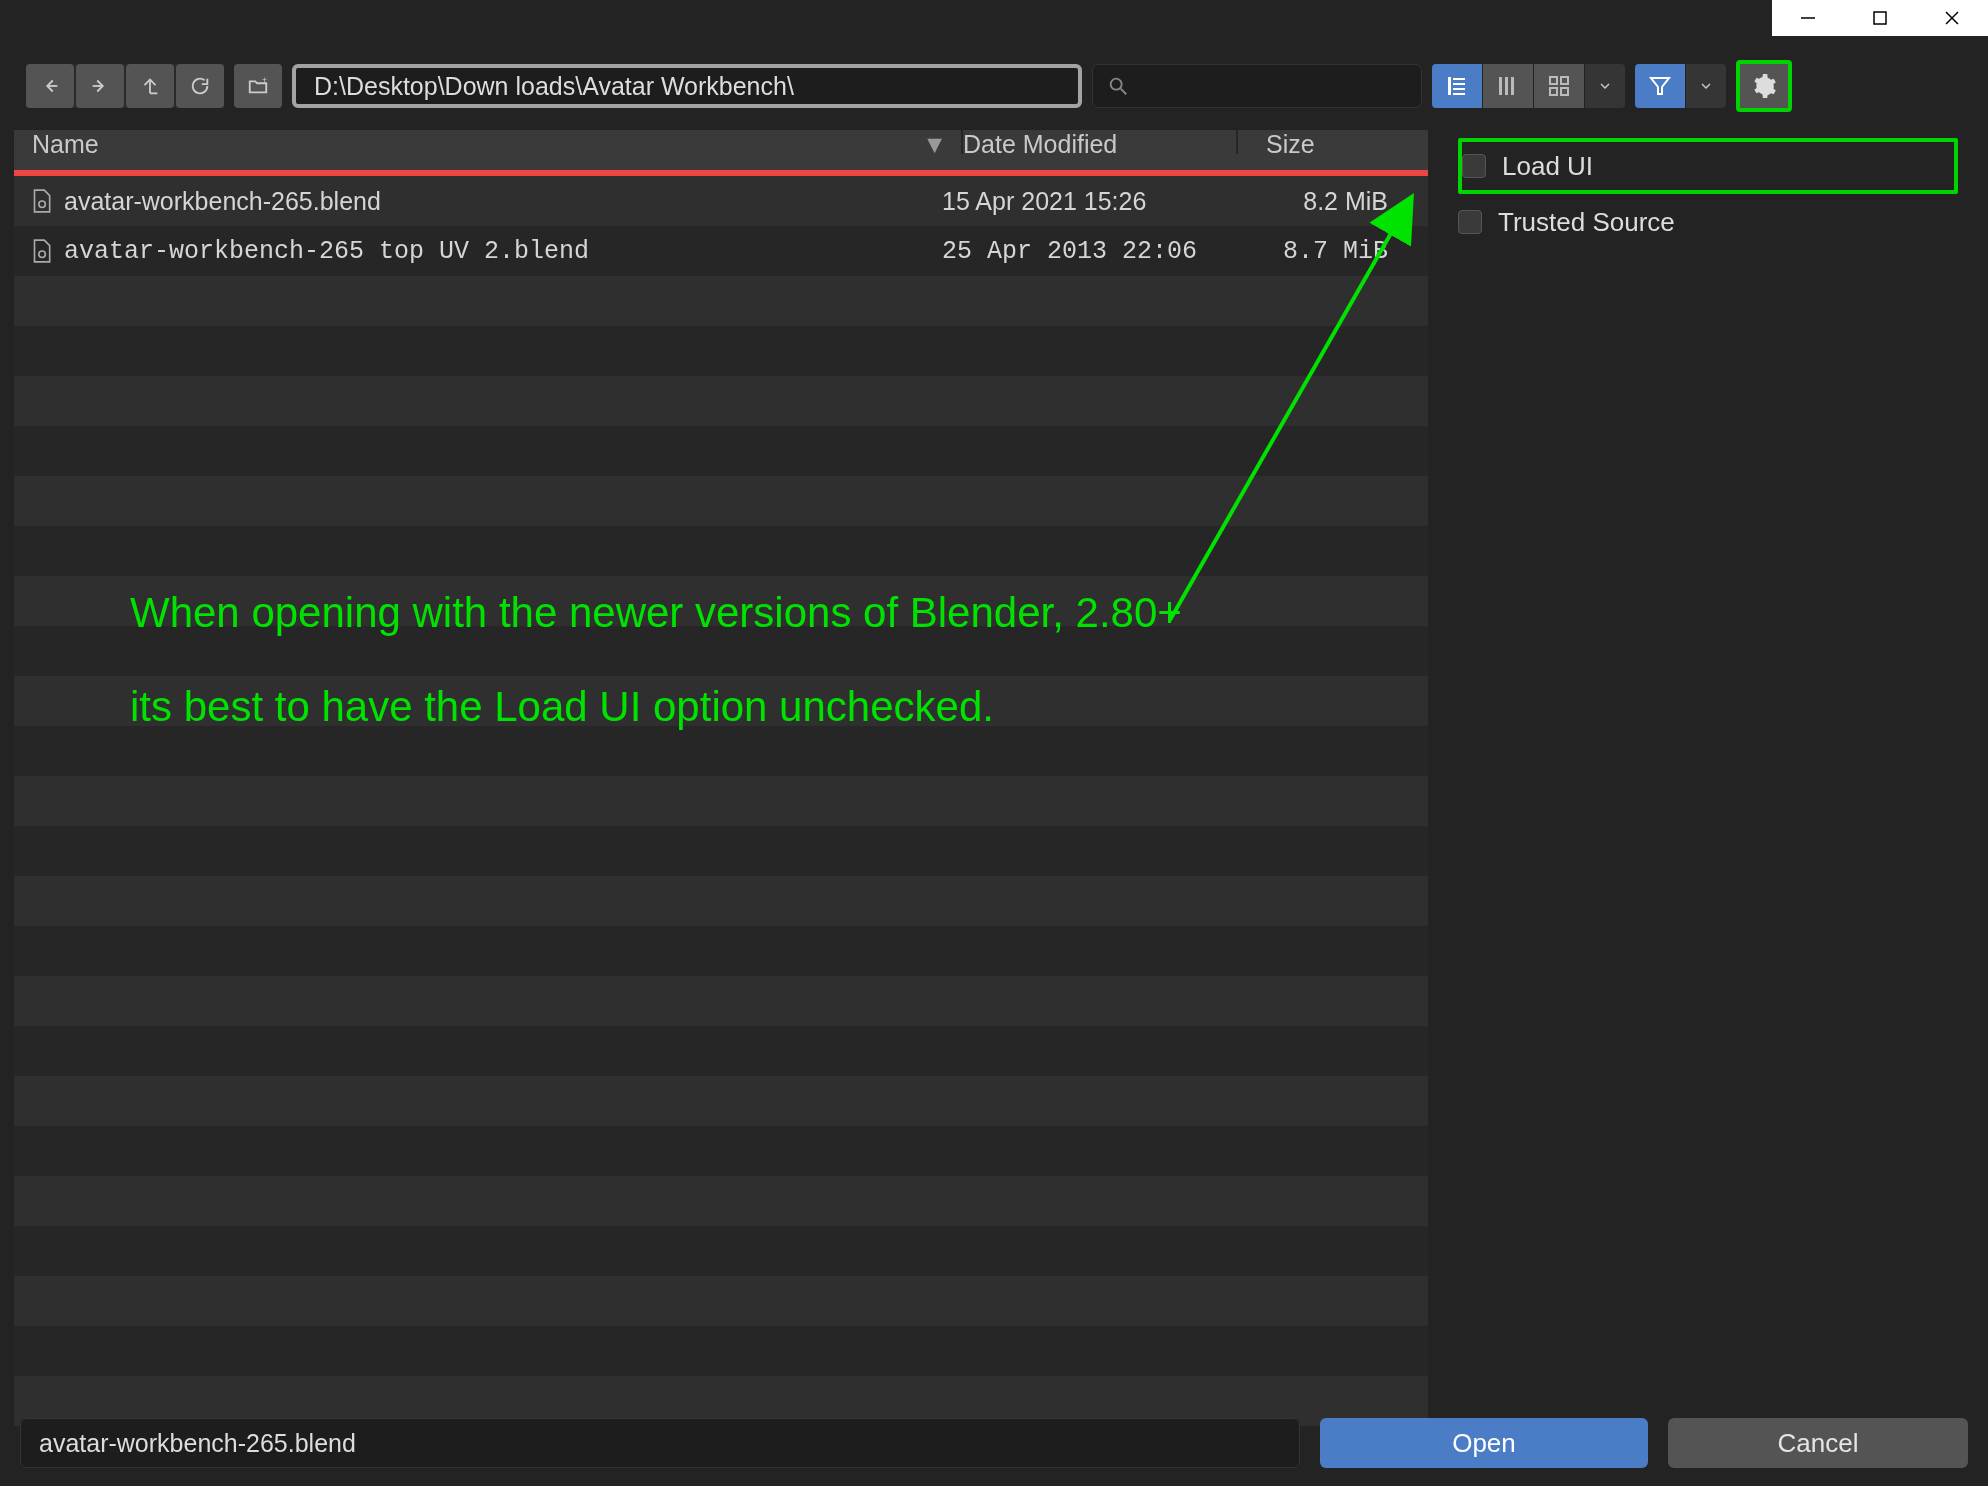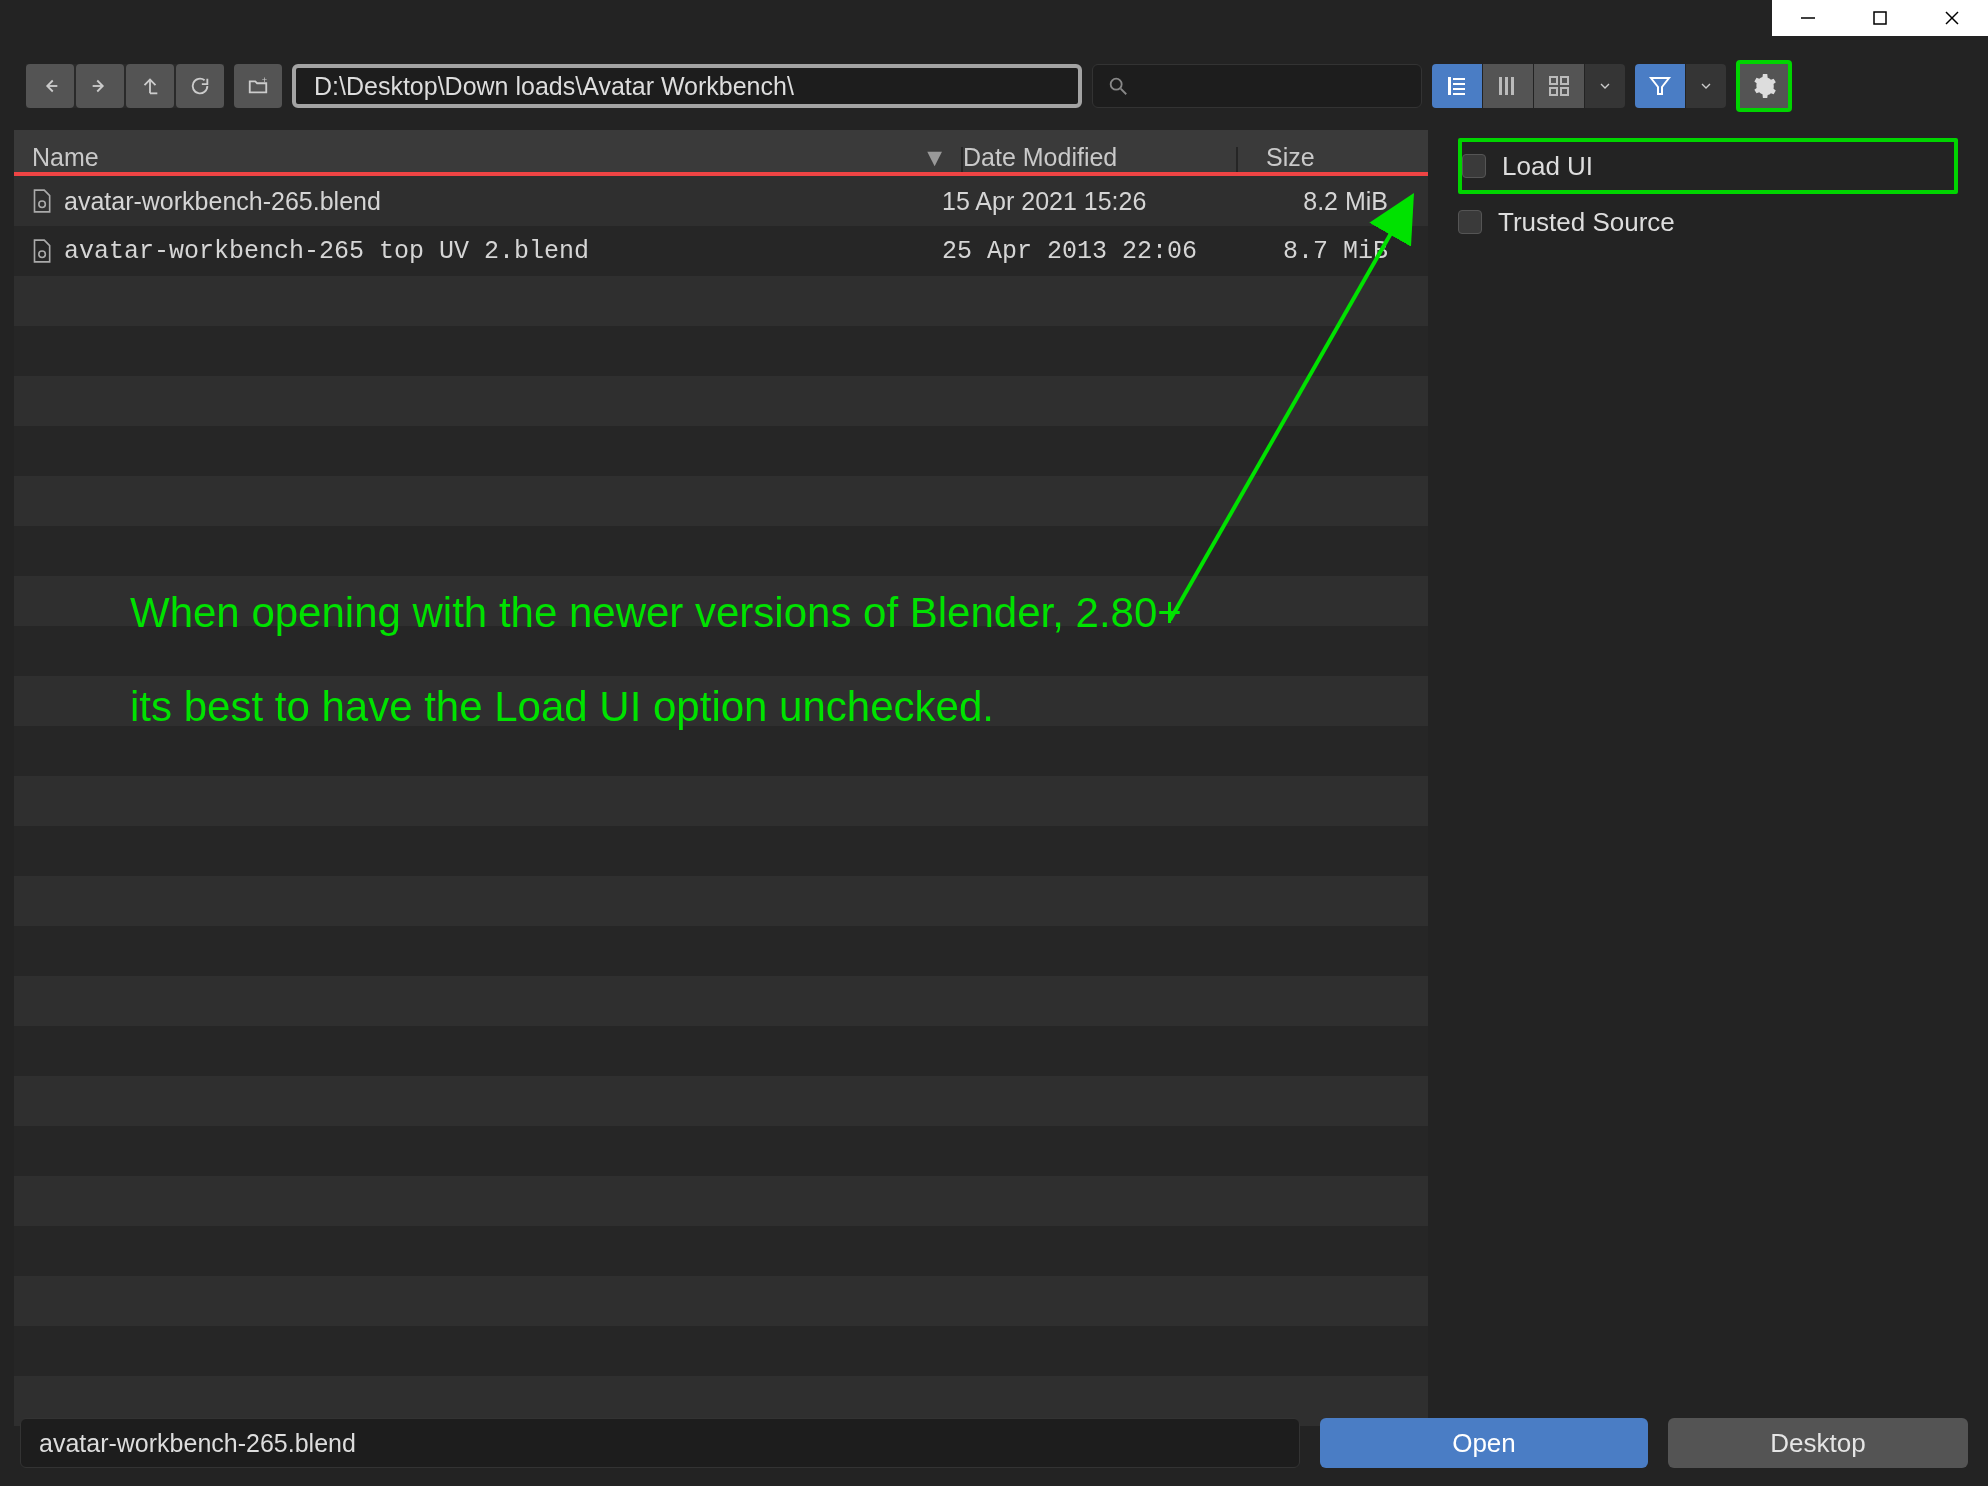--- a/index.html
+++ b/index.html
@@ -111,24 +111,24 @@
     .gear-btn svg { width: 26px; height: 26px; fill: #ddd; }
     .list-area {
       position: absolute;
       top: 130px; left: 14px; right: 560px; bottom: 94px;
       background: #282828;
     }
     .list-header {
       display: flex;
       height: 46px;
       background: #3a3a3a;
-      align-items: flex-end;
+      align-items: flex-start;
       font-size: 25px;
       color: #c9c9c9;
-      border-bottom: 4px solid #ef4444;
+      border-bottom: 6px solid #ef4444;
     }
     .lh-name { flex: 1; padding-left: 18px; display:flex; align-items:center; justify-content:space-between; padding-right:14px;}
     .lh-name .caret { color:#999; }
     .lh-sep { width: 2px; height: 60%; background: #252525; }
     .lh-date { width: 273px; padding-left: 0; }
     .lh-size { width: 190px; padding-left: 28px; }
     .file-row {
       display: flex; height: 50px; align-items: center;
       font-size: 25px; color: #d5d5d5;
     }
@@ -399,14 +399,14 @@
 </svg>
 
 <div class="annotation-text">
   <p>When opening with the newer versions of Blender,  2.80+</p>
   <p>its best to have the  Load UI   option unchecked.</p>
 </div>
 
 <div class="footer">
   <div class="fn-field">avatar-workbench-265.blend</div>
   <div class="btn-open">Open</div>
-  <div class="btn-cancel">Desktop</div>
+  <div class="btn-cancel">Cancel</div>
 </div>
 
 </body></html>

